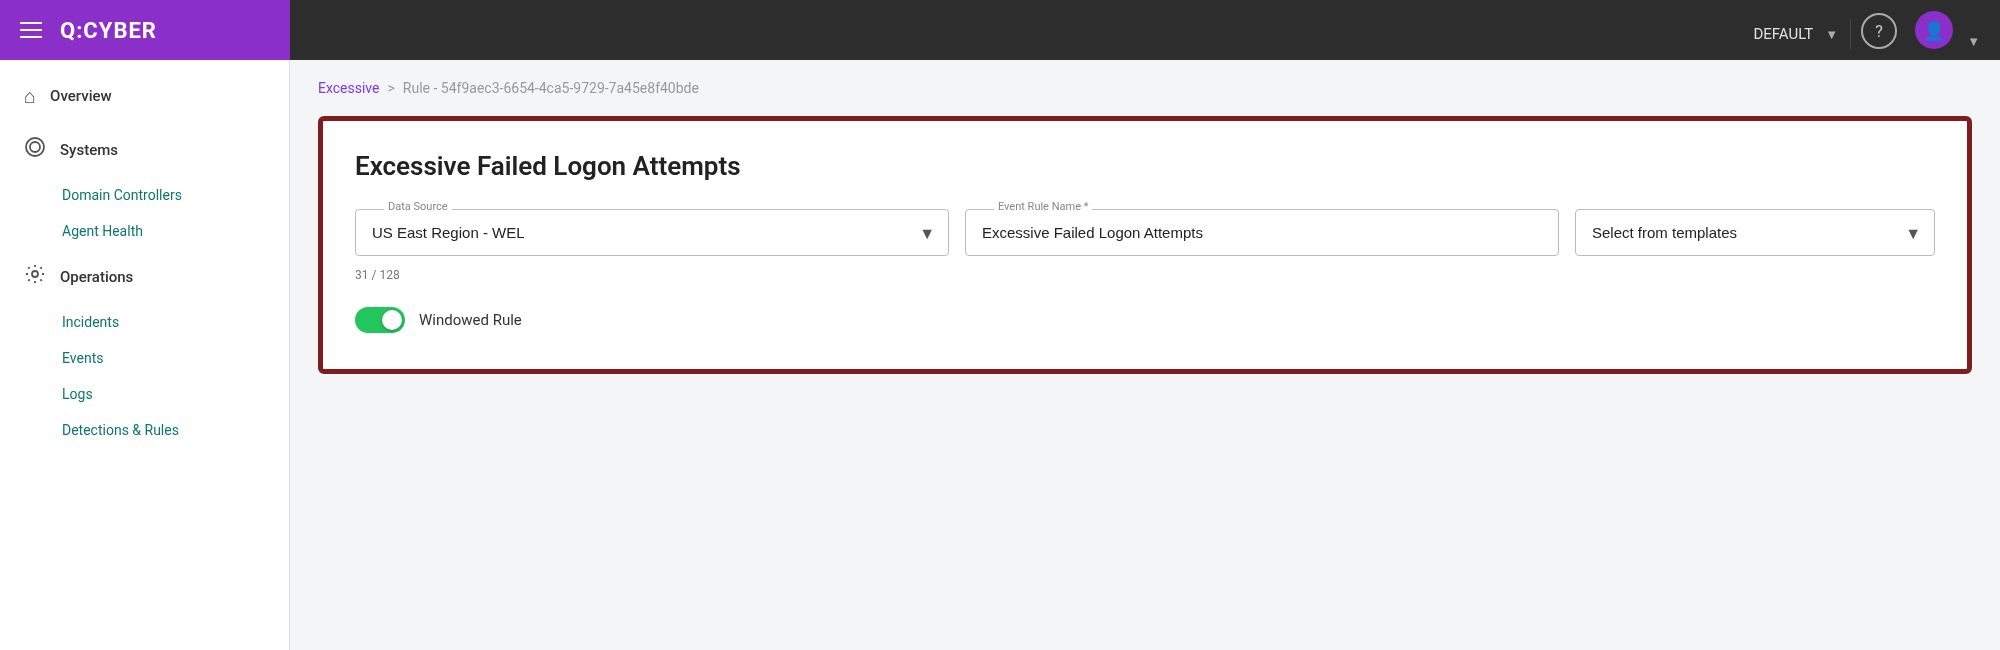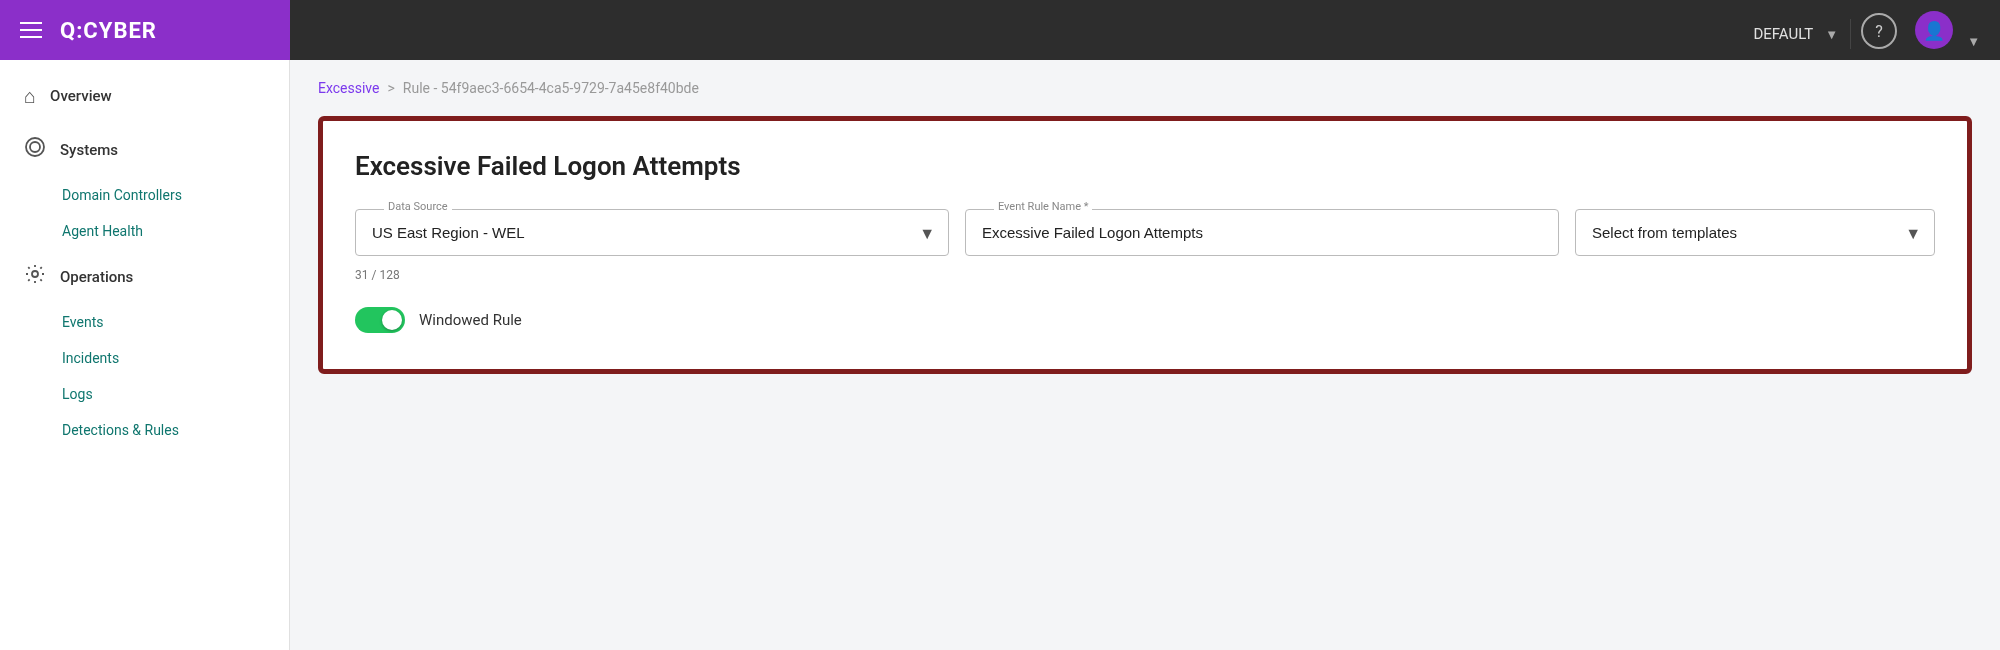--- a/index.html
+++ b/index.html
@@ -295,24 +295,24 @@
     <div class="sidebar-item">
       <span class="icon">
         <svg width="22" height="22" viewBox="0 0 22 22" fill="none" stroke="#555" stroke-width="1.8">
           <circle cx="11" cy="11" r="3"></circle>
           <path d="M11 2v2M11 18v2M2 11h2M18 11h2M4.22 4.22l1.42 1.42M16.36 16.36l1.42 1.42M4.22 17.78l1.42-1.42M16.36 5.64l1.42-1.42"></path>
         </svg>
       </span>
       <span class="label">Operations</span>
     </div>
     <div class="sidebar-sub-item">
+      <span>Incidents</span>
+    </div>
+    <div class="sidebar-sub-item">
       <span>Events</span>
-    </div>
-    <div class="sidebar-sub-item">
-      <span>Incidents</span>
     </div>
     <div class="sidebar-sub-item">
       <span>Logs</span>
     </div>
     <div class="sidebar-sub-item">
       <span>Detections &amp; Rules</span>
     </div>
   </nav>
 
   <div class="content">

